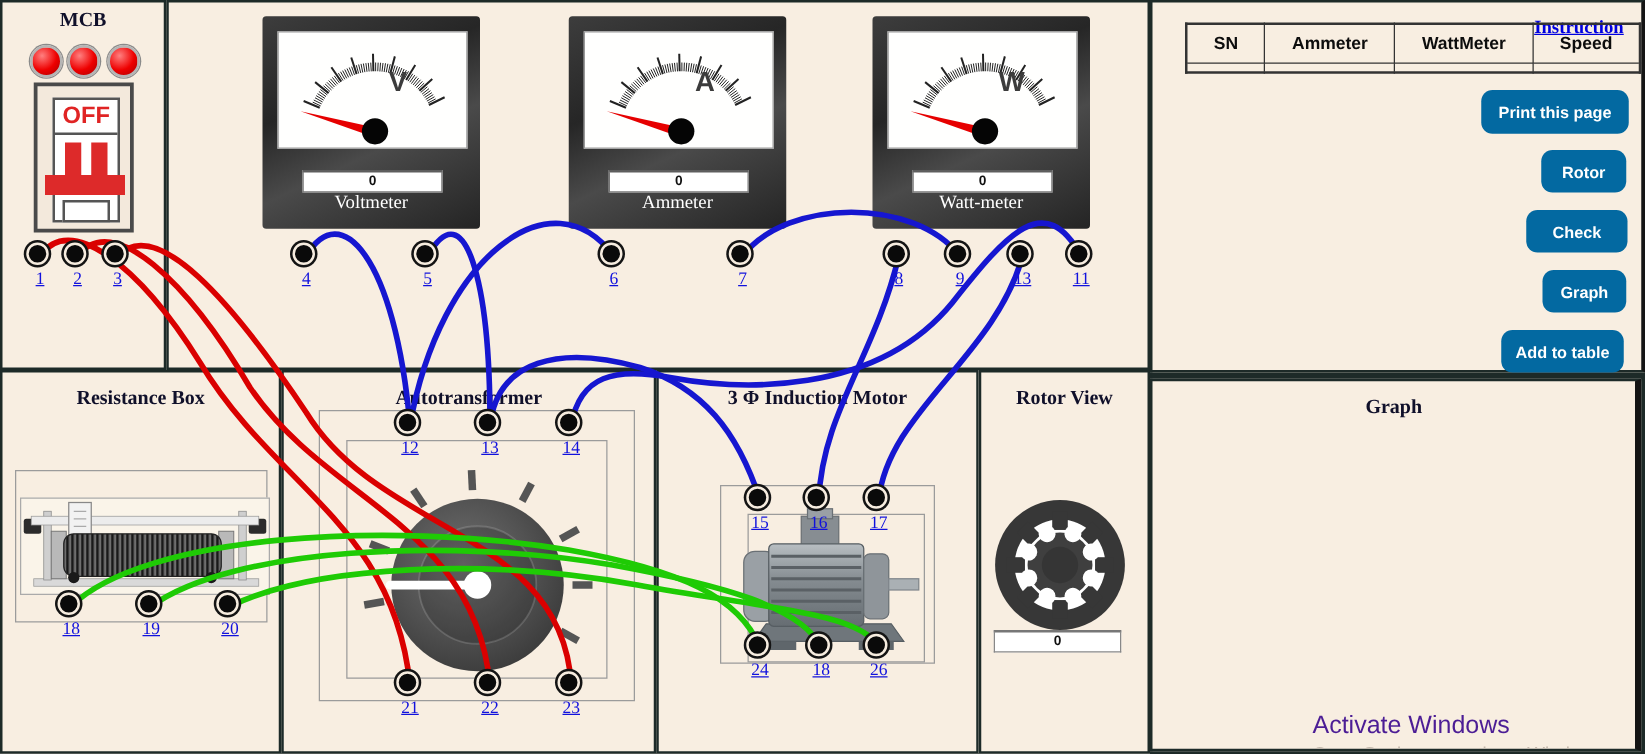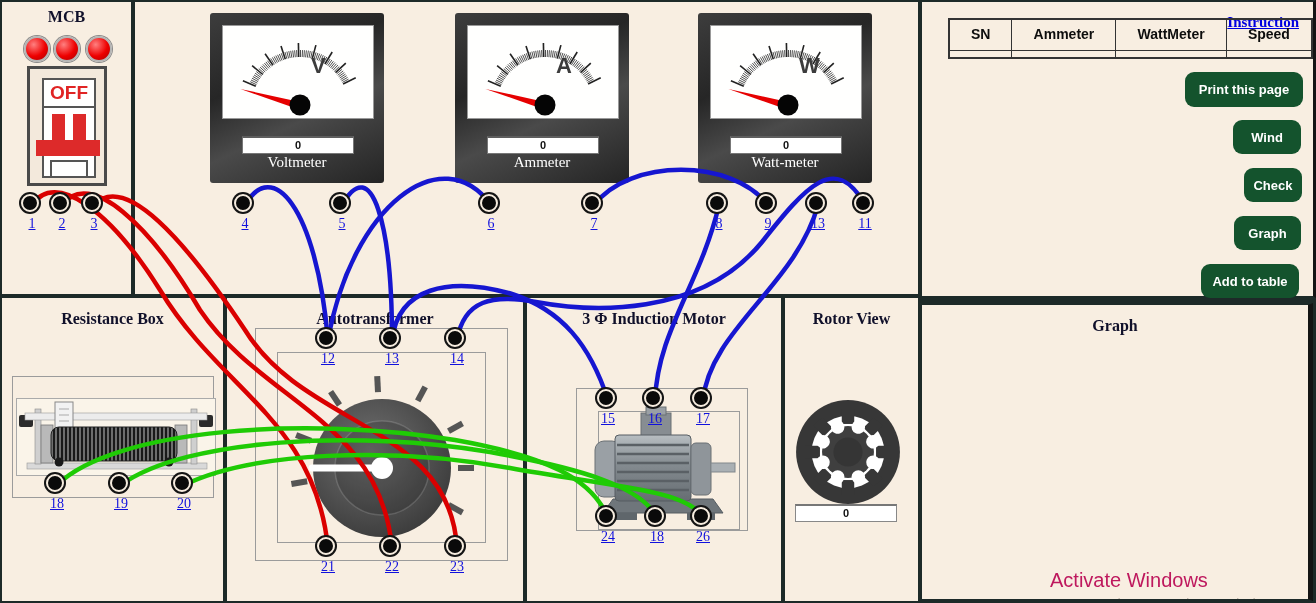--- a/index.html
+++ b/index.html
@@ -26,21 +26,21 @@
   .mlabel{position:absolute;left:0;top:141px;width:100%;text-align:center;
           font:15px "Liberation Serif",serif;color:#fff;}
   
   .dtable{position:absolute;left:26px;top:16px;border-collapse:collapse;
           font:bold 14px "Liberation Sans",sans-serif;color:#0d0d0d;z-index:2;}
   .dtable td{border:1px solid #333;padding:6px 21px 8px;text-align:center;}
   .dtable{border:2px solid #333;}
   .dtable tr.empty td{padding:0;height:6px;}
   .inst{position:absolute;right:14px;top:12px;font:bold 15px "Liberation Serif",serif;
         color:#0000e0;text-decoration:underline;cursor:pointer;z-index:2;}
-  .btn{position:absolute;background:#14532d;border:none;border-radius:9px;color:#fff;
+  .btn{position:absolute;background:#0369a1;border:none;border-radius:9px;color:#fff;
        font:bold 13px "Liberation Sans",sans-serif;cursor:pointer;z-index:2;}
   
   .light{position:absolute;width:22px;height:22px;border-radius:50%;border:2px solid #b5b5b5;
          box-shadow:0 0 0 1px #8a8a8a;z-index:2;
          background:radial-gradient(circle at 35% 30%,#ff8080,#ee0000 55%,#a80000);}
   .mcbbox{position:absolute;left:25px;top:64px;width:80px;height:120px;background:#f3e9dc;
           border:3px solid #4a4a4a;box-sizing:border-box;z-index:2;cursor:pointer;}
   .mcbinner{position:absolute;left:12px;top:9px;width:50px;height:96px;background:#fff;
             border:2px solid #555;}
   .mcboff{position:absolute;left:0;top:0;width:100%;height:26px;border-bottom:2px solid #555;
@@ -51,21 +51,21 @@
   .mcbnotch{position:absolute;left:6px;top:80px;width:34px;height:14px;background:#fff;border:2px solid #555;}
   
   svg.wires{position:absolute;left:0;top:0;z-index:5;pointer-events:none;}
   .w{fill:none;stroke-width:4.5;stroke-linecap:round;pointer-events:visibleStroke;cursor:pointer;}
   .wr{stroke:#da0000}.wb{stroke:#1616d0}.wg{stroke:#1fcb05}
   .devsvg{position:absolute;z-index:1;}
   .knobsvg{position:absolute;left:225px;top:296px;z-index:2;pointer-events:none;}
   .speedbox{position:absolute;left:795px;top:504px;width:100px;height:15px;background:#fff;
             border:1px solid #888;border-top:2px solid #777;font:bold 11px "Liberation Sans",sans-serif;
             text-align:center;line-height:15px;color:#111;z-index:2;}
-  .wm1{position:absolute;left:128px;top:264px;font:300 20px "Liberation Sans",sans-serif;color:#be185d;}
+  .wm1{position:absolute;left:128px;top:264px;font:300 20px "Liberation Sans",sans-serif;color:#4c1d95;}
   .wm2{position:absolute;left:128px;top:290px;font:300 15px "Liberation Sans",sans-serif;color:#c3b8ac;}
   .rheosvg{position:absolute;left:16px;top:398px;border:1px solid #aaa;background:#faf4e9;z-index:1;}
 </style>
 </head>
 <body>
 
 <div id="app">
 
   <div class="panel" style="left:0;top:0;width:133px;height:296px">
     <div class="ptitle" style="top:6px">MCB</div>
@@ -334,22 +334,22 @@
       </tr>
       <tr class="empty">
         <td></td>
             <td></td>
         <td></td>
             <td></td>
       </tr>
     </tbody>
       </table>
     <button class="btn" style="right:10px;top:70px;width:118px;height:35px">Print this page</button>
-    <button class="btn" style="right:12px;top:118px;width:68px;height:34px">Wind</button>
-    <button class="btn" style="right:11px;top:166px;width:58px;height:34px">Check</button>
+    <button class="btn" style="right:12px;top:118px;width:68px;height:34px">Rotor</button>
+    <button class="btn" style="right:11px;top:166px;width:81px;height:34px">Check</button>
     <button class="btn" style="right:12px;top:214px;width:67px;height:34px">Graph</button>
     <button class="btn" style="right:14px;top:262px;width:98px;height:34px">Add to table</button>
   </div>
 
   <div class="panel" style="left:0;top:296px;width:225px;height:307px">
     <div class="ptitle" style="top:12px">Resistance Box</div>
     <div class="lbox" style="left:10px;top:78px;width:200px;height:120px"></div>
   </div>
 
   <div class="panel" style="left:225px;top:296px;width:300px;height:307px">

